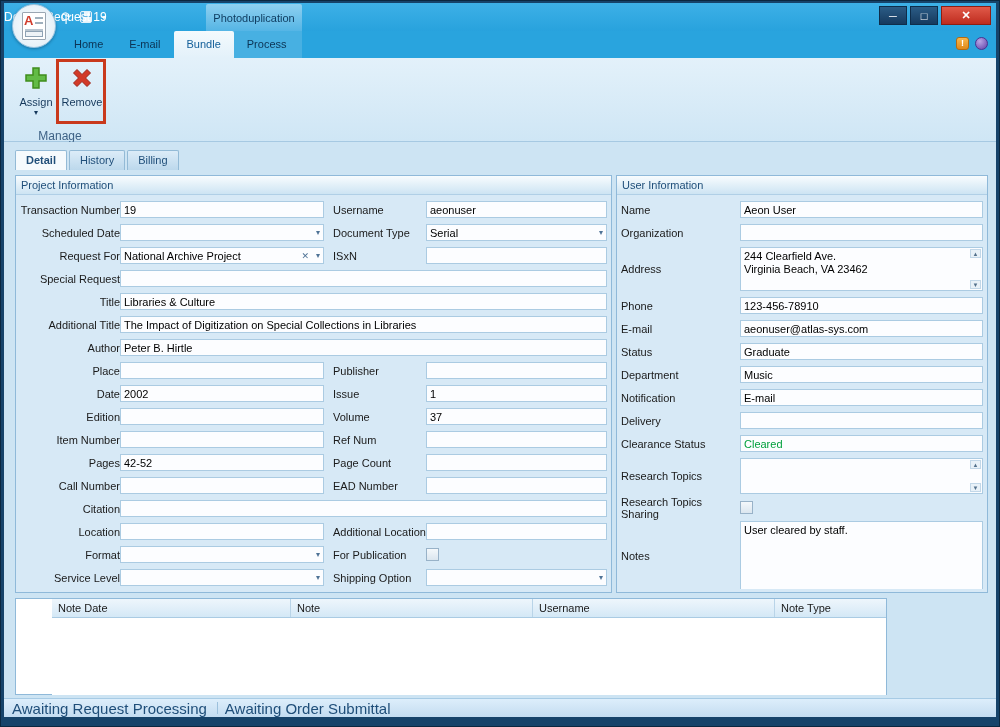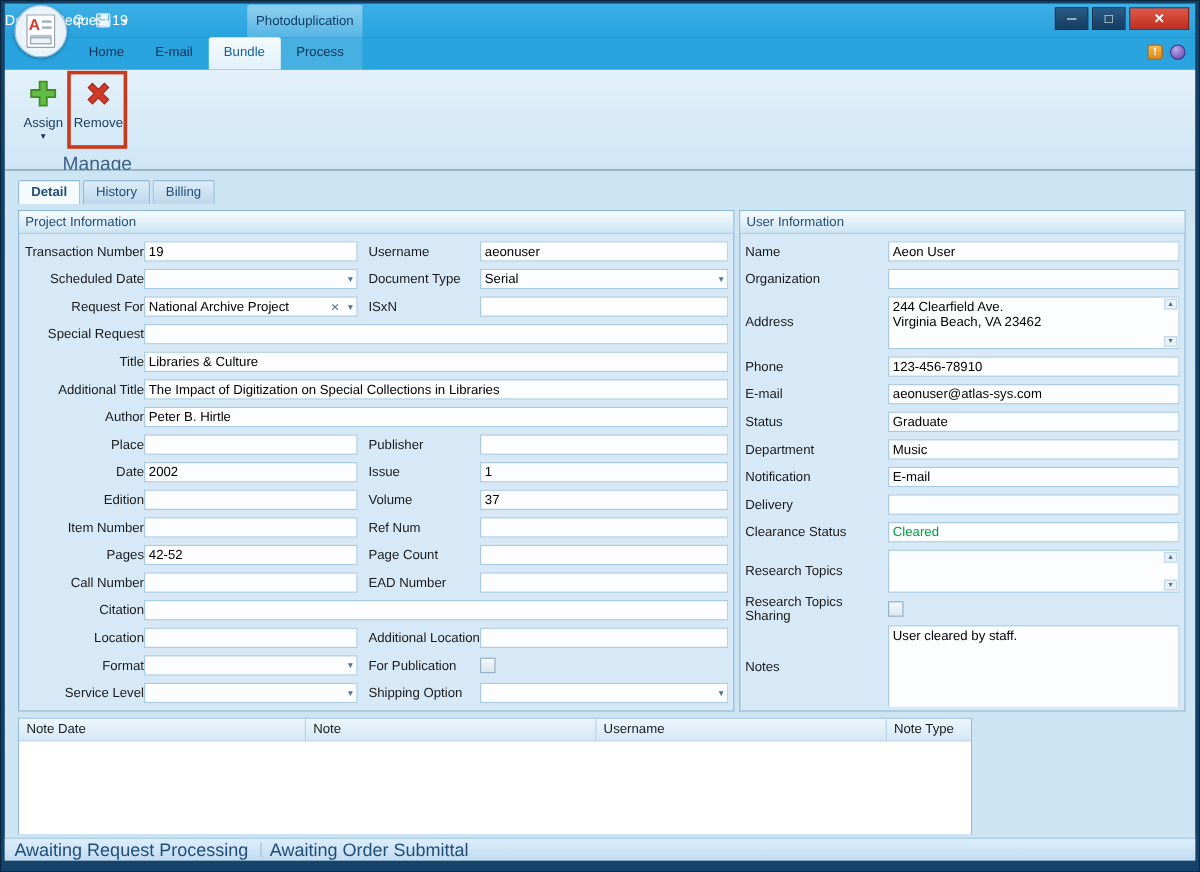--- a/index.html
+++ b/index.html
@@ -54,21 +54,21 @@
   .ribbon{position:absolute;left:3px;right:3px;top:57px;height:84px;
           background:linear-gradient(#e3f1fa,#cfe6f5);border-bottom:1px solid #a6c9e2;}
   .big-btn{position:absolute;top:3px;width:44px;height:62px;display:flex;flex-direction:column;
            align-items:center;font-size:11px;color:#16395c;cursor:default;}
   .big-btn .ic{margin-top:4px;}
   .big-btn .cap{margin-top:3px;}
   .dd-small{font-size:8px;color:#16395c;margin-top:0;}
   .assign{left:10px;}
   .remove{left:56px;}
   .hl-box{position:absolute;left:52px;top:1px;width:50px;height:65px;border:3px solid #c9391c;}
-  .group-label{position:absolute;left:6px;top:71px;width:100px;text-align:right;font-size:16px;color:#3e6286;}
+  .group-label{position:absolute;left:6px;top:71px;width:100px;text-align:center;font-size:12px;color:#3e6286;}
 
   
   .page{position:absolute;left:3px;right:3px;top:141px;bottom:9px;background:#cde4f3;}
   .doc-tabs{position:absolute;left:11px;top:8px;display:flex;}
   .dtab{height:20px;line-height:19px;padding:0 10px;font-size:11px;color:#1f4e79;
         background:linear-gradient(#dcecf8,#bcd8ec);border:1px solid #93bad6;border-bottom:none;
         border-radius:2px 2px 0 0;margin-right:2px;cursor:default;}
   .dtab.sel{background:#f5fafd;font-weight:bold;}
 
   .gb{position:absolute;border:1px solid #8fb9d9;background:#d7e9f6;}
@@ -78,39 +78,39 @@
         background:linear-gradient(#f8fcfe,#cde4f3);border-bottom:1px solid #b0cfe6;}
   .gb-body{position:absolute;left:4px;right:4px;top:25px;bottom:3px;overflow:hidden;}
 
   .row{display:flex;align-items:center;margin-bottom:6px;}
   .lbl{font-size:11px;color:#1a1a1a;flex:none;}
   .l1{width:100px;text-align:right;}
   .l2{width:98px;padding-left:5px;}
   .lr{width:119px;}
   .field{height:17px;background:#fcfdff;border:1px solid #abcbe2;display:flex;align-items:center;
          padding:0 3px;font-size:11px;color:#000;overflow:hidden;position:relative;}
-  .f1{width:178px;flex:none;margin-right:4px;}
+  .f1{width:204px;flex:none;margin-right:4px;}
   .f2{flex:1;}
   .fw{flex:1;}
   .fr{flex:1;}
   .val{white-space:nowrap;overflow:hidden;}
   .dd{margin-left:auto;font-size:8px;color:#4f7396;padding-left:3px;flex:none;cursor:default;}
   .clear-x{margin-left:auto;font-size:9px;color:#4f7396;flex:none;cursor:default;}
   .clear-x + .dd{margin-left:4px;}
   .multi{align-items:flex-start;padding-top:2px;padding-right:15px;}
   .multi .val{white-space:pre-line;line-height:13px;}
   .h44{height:44px;} .h36{height:36px;} .h70{height:70px;}
   .spin{position:absolute;right:1px;width:11px;height:9px;font-size:6px;line-height:9px;text-align:center;
         color:#54718c;background:#e8f1f8;border:1px solid #c2d7e8;cursor:default;}
   .spin.up{top:1px;} .spin.dn{bottom:1px;}
   .checkbox{width:13px;height:13px;border:1px solid #98b2c8;background:linear-gradient(#f4f8fb,#dbe6ef);flex:none;cursor:default;}
   .green .val{color:#00a03c;}
 
   
-  .grid{position:absolute;left:11px;top:456px;width:795px;height:97px;border:1px solid #8fb9d9;background:#fff;}
+  .grid{position:absolute;left:11px;top:456px;width:872px;height:97px;border:1px solid #8fb9d9;background:#fff;padding-left:36px;}
   .grid-h{display:flex;height:19px;background:linear-gradient(#eef6fc,#d4e8f6);border-bottom:1px solid #aacbe3;}
   .gcell{font-size:11px;color:#1a1a1a;line-height:18px;padding:0 6px;border-right:1px solid #b9d4e8;flex:none;cursor:default;}
   .gc1{width:239px;} .gc2{width:242px;} .gc3{width:242px;} .gc4{flex:1;border-right:none;}
   .grid-body{height:77px;background:#fff;}
 
   
   .statusbar{position:absolute;left:0;right:0;bottom:0;height:19px;
              background:linear-gradient(#ddeefb,#c3dcf1);border-top:1px solid #a7cbe5;
              display:flex;align-items:center;font-size:15px;color:#1f4e79;}
   .sb-first{margin-left:8px;}

